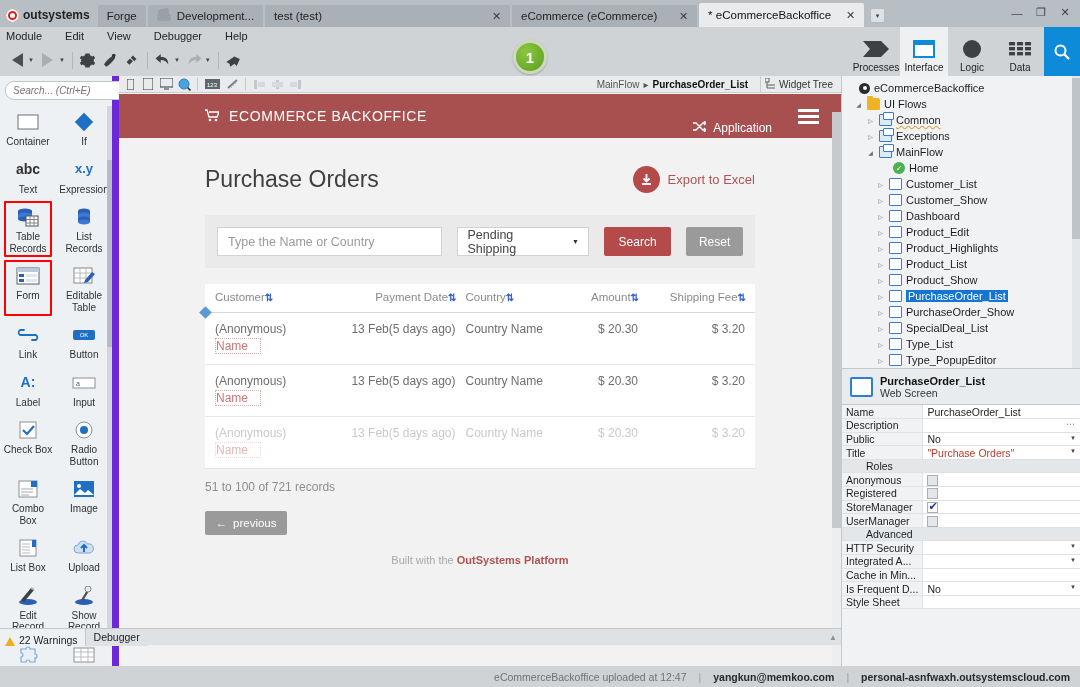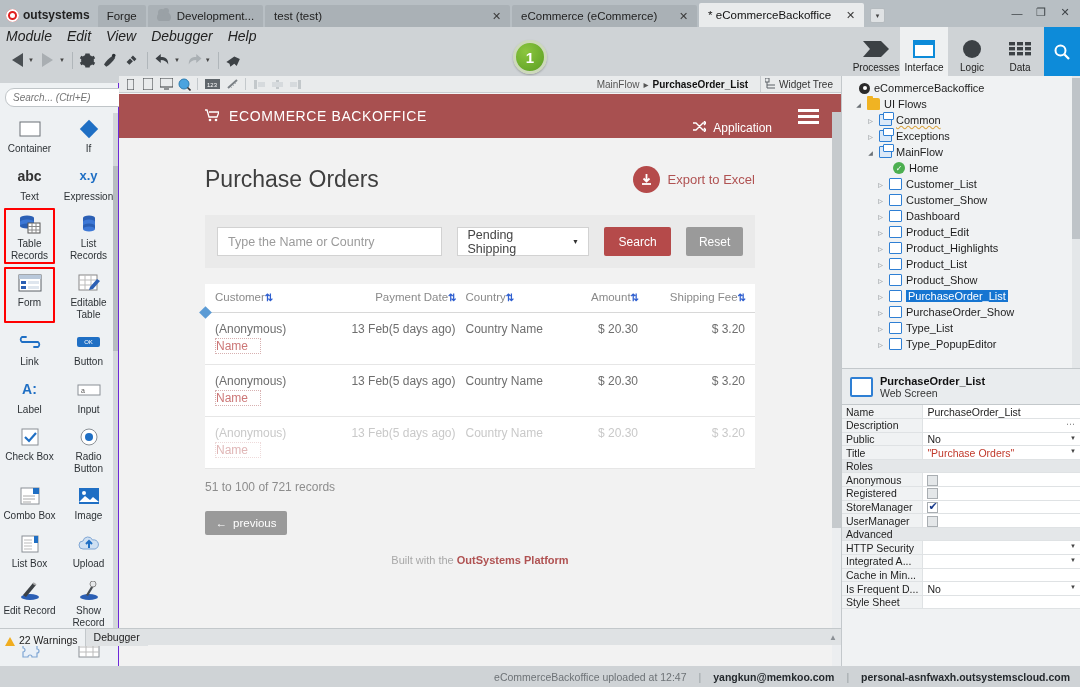--- a/index.html
+++ b/index.html
@@ -51,21 +51,21 @@
   }
   .winctl { position:absolute; right:4px; top:4px; display:flex; gap:2px; }
   .winctl div {
     width:22px;height:17px;display:flex;align-items:center;justify-content:center;
     font-size:11px;color:#3f4448;
   }
 
   
   .menubar {
     height:17px; background:#cfd3d6; display:flex; align-items:center;
-    padding-left:6px; gap:15px; font-size:14px; color:#222;font-style:italic;
+    padding-left:6px; gap:23px; font-size:11px; color:#222;
   }
   
   .toolbar {
     height:32px; background:#cfd3d6; display:flex; align-items:center;
     padding-left:6px; position:relative;
   }
   .tbicon { width:22px;height:22px;display:flex;align-items:center;justify-content:center; }
   .tbcaret { font-size:6px;color:#444; margin:0 3px 0 0; }
   .tbsep { width:1px;height:17px;background:#b0b6ba;margin:0 4px; }
   .tri-l { width:0;height:0;border-top:7px solid transparent;border-bottom:7px solid transparent;border-right:11px solid #4a4f53;}
@@ -91,22 +91,22 @@
   .modtab.active { background:#eef0f1; }
   .modtab.search { width:36px; background:#0d8bd9; justify-content:center; padding-bottom:0;}
   .modicon { height:22px; display:flex;align-items:flex-end; }
 
   
   .body { position:absolute; top:76px; left:0; right:0; bottom:21px; }
 
   
   .toolbox {
     position:absolute; left:0; top:0; bottom:0; width:119px;
-    background:#eef1f3; border-right:1px solid #6d28d9;
-    display:flex; flex-direction:column;margin-top:7px;
+    background:#eef1f3; border-right:7px solid #6d28d9;
+    display:flex; flex-direction:column;
   }
   .tb-search { display:flex; align-items:center; padding:5px 4px 4px 5px; gap:2px;}
   .tb-search input {
     flex:1; height:19px; border:1px solid #c0c5c8; border-radius:9px;
     font-size:10px; font-style:italic; color:#8b9095; padding:0 7px;
     background:#fff; outline:none; font-family:"Liberation Sans",sans-serif;
   }
   .tb-collapse { font-size:11px;color:#5a6066; padding:0 2px; }
   .tb-grid { flex:1; display:grid; grid-template-columns:1fr 1fr; align-content:start; overflow:hidden;}
   .tb-item {
@@ -227,21 +227,21 @@
 
   .propheader { display:flex; align-items:center; gap:7px; padding:6px 6px 5px 8px;
                 background:#e9ecee; border-top:1px solid #c3c8cb; border-bottom:1px solid #c3c8cb;}
   .propheader .big { width:23px;height:20px;border:2px solid #2e7fd4;background:#fff;border-radius:2px;}
   .propheader .t1{font-size:11px;font-weight:bold;color:#111;}
   .propheader .t2{font-size:10.5px;color:#333;}
   .proptable{ width:100%; border-collapse:collapse; font-size:10.5px; }
   .proptable td { border-bottom:1px solid #dfe2e4; height:13.6px; padding:0 4px; color:#1d1d1d; white-space:nowrap;}
   .proptable td.k { width:79px; background:#f0f2f3; border-right:1px solid #dfe2e4;}
   .proptable td.v { background:#fff; position:relative; }
-  .proptable tr.section td { background:#e4e7e9; font-weight:400; padding-left:4px;}
+  .proptable tr.section td { background:#e4e7e9; font-weight:400; padding-left:24px;}
   .proptable td.v .car { position:absolute; right:4px; top:2px; font-size:6px; color:#444;}
   .proptable td.v .dots { position:absolute; right:4px; top:0px; font-size:9px; color:#666; letter-spacing:1px;}
   .proptable td.v.red { color:#c0392b; }
   .cbx { width:11px;height:11px;border:1px solid #a9aeb2;background:#e4e7e9;display:inline-block;
          position:relative; vertical-align:-2px;}
   .cbx.on{ background:#fff; }
   .cbx.on::after{ content:'\2714'; position:absolute;left:0px;top:-3px;font-size:11px;color:#1a3c8c;}
 
   
   .statusstrip {
@@ -917,20 +917,25 @@
         <span class="lbl">PurchaseOrder_List</span>
       </div>
       <div class="tnode" style="padding-left:32px">
         <span class="arw">▷</span>
         <span class="ic ic-screen"></span>
         <span class="lbl">PurchaseOrder_Show</span>
       </div>
       <div class="tnode" style="padding-left:32px">
         <span class="arw">▷</span>
         <span class="ic ic-screen"></span>
+        <span class="lbl">SpecialDeal_List</span>
+      </div>
+      <div class="tnode" style="padding-left:32px">
+        <span class="arw">▷</span>
+        <span class="ic ic-screen"></span>
         <span class="lbl">Type_List</span>
       </div>
       <div class="tnode" style="padding-left:32px">
         <span class="arw">▷</span>
         <span class="ic ic-screen"></span>
         <span class="lbl">Type_PopupEditor</span>
       </div>
 
       <div class="treescroll">
           <i></i>

